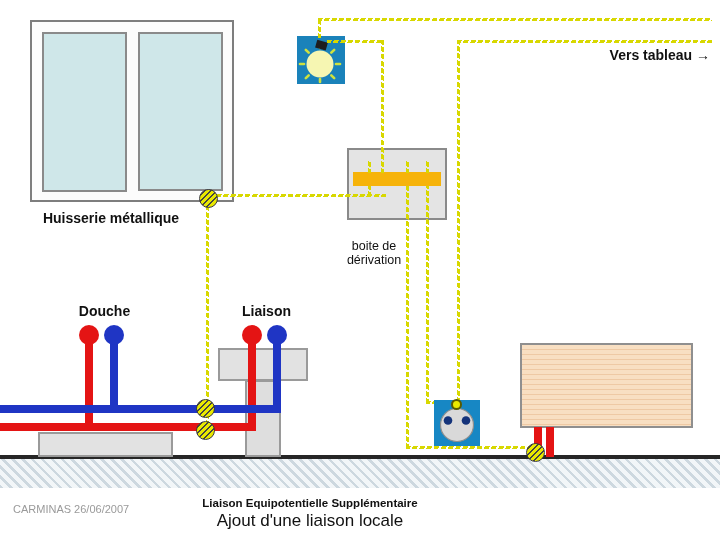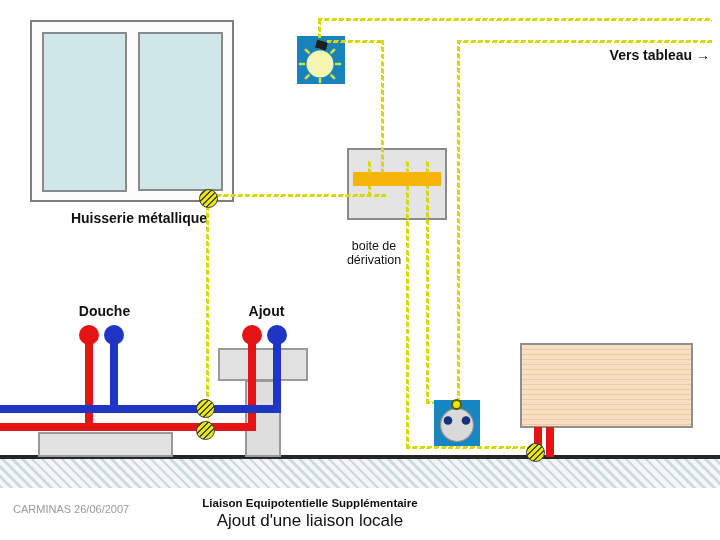--- a/index.html
+++ b/index.html
@@ -47,21 +47,21 @@
   .cap { width:20px; height:20px; border-radius:50%; top:325px; }
   
   .wire { position:absolute; }
   .wh { height:3px; background-image:repeating-linear-gradient(115deg,var(--earth-wire,#d8d800) 0 4.5px,rgba(0,0,0,0) 4.5px 6.5px); }
   .wv { width:3px; background-image:repeating-linear-gradient(25deg,var(--earth-wire,#d8d800) 0 4.5px,rgba(0,0,0,0) 4.5px 6.5px); }
   
   .bond { width:19px; height:19px; border-radius:50%; border:1px solid #3c3c3c; box-sizing:border-box;
     background:repeating-linear-gradient(135deg,var(--bond-yellow,#e9e900) 0 3px,#454545 3px 4.4px); }
   
   .lbl { font-weight:bold; font-size:14px; line-height:15px; white-space:nowrap; }
-  .win-lbl { left:44px; top:211px; width:190px; text-align:center; }
+  .win-lbl { left:16px; top:211px; width:190px; text-align:center; }
   .shower-lbl { left:52px; top:304px; width:105px; text-align:center; }
   .basin-lbl { left:214px; top:304px; width:105px; text-align:center; }
   .panel-lbl { left:590px; top:48px; width:120px; text-align:right; }
   .heat-lbl { left:557px; top:438px; }
   .jbox-lbl { left:324px; top:240px; width:100px; text-align:center;
     font-size:12.5px; line-height:13.5px; font-weight:normal; }
   .jbox-lbl span { display:block; }
   .caption { left:60px; top:497px; width:500px; text-align:center; font-weight:bold; font-size:11.5px; }
   .caption-sub { left:60px; top:511px; width:500px; text-align:center; font-weight:normal; font-size:17px; }
   .credit { left:13px; top:503px; font-size:11px; color:#9a9a9a; }
@@ -144,21 +144,21 @@
     <svg width="46" height="46" viewBox="0 0 46 46">
       <circle cx="23" cy="25" r="16.5" fill="#d9d9d9" stroke="#8f8f8f" stroke-width="1.2"></circle>
       <circle cx="14" cy="20.5" r="4.3" fill="#14337a"></circle>
       <circle cx="32" cy="20.5" r="4.3" fill="#14337a"></circle>
     </svg>
   </div>
   <div class="abs socket-dot"></div>
 
   <div class="abs lbl win-lbl">Huisserie métallique</div>
   <div class="abs lbl shower-lbl">Douche</div>
-  <div class="abs lbl basin-lbl">Ajout</div>
+  <div class="abs lbl basin-lbl">Liaison</div>
   <div class="abs lbl panel-lbl">Vers tableau →</div>
   <div class="abs jbox-lbl">
     <span>boite de</span>
     <span>dérivation</span>
   </div>
   <div class="abs caption">Liaison Equipotentielle Supplémentaire</div>
   <div class="abs caption-sub">Ajout d'une liaison locale</div>
   <div class="abs credit">CARMINAS 26/06/2007</div>
 
 </div>

